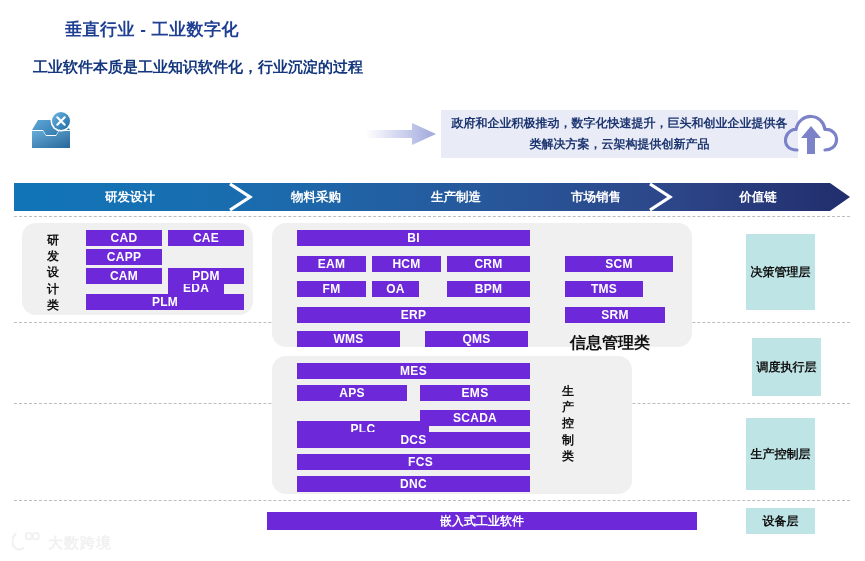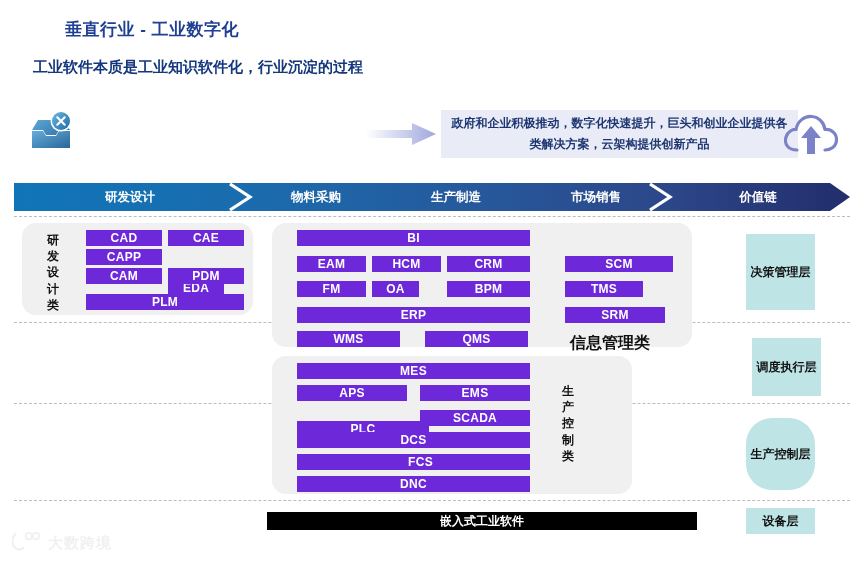--- a/index.html
+++ b/index.html
@@ -104,21 +104,21 @@
     color:#111;
     font-size:12px; font-weight:bold;
     display:flex; align-items:center; justify-content:center;
     text-align:center; line-height:1.5;
     padding:0 4px;
   }
 
   
   .embed-bar {
     position:absolute; left:267px; top:512px; width:430px; height:18px;
-    background:#000000; color:#fff;
+    background:#6d28d9; color:#fff;
     font-size:12px; font-weight:bold;
     display:flex; align-items:center; justify-content:center;
   }
 
   
   .watermark {
     position:absolute; left:12px; top:531px;
     display:flex; align-items:center; gap:6px;
     opacity:.30;
   }
@@ -244,21 +244,21 @@
       <div class="chip" style="left: 297px; top: 410px; width: 132px; margin-top: 11px;">PLC</div>
       <div class="chip" style="left: 420px; top: 410px; width: 110px;">SCADA</div>
       <div class="chip" style="left: 297px; top: 432px; width: 233px;">DCS</div>
       <div class="chip" style="left: 297px; top: 454px; width: 233px; padding-left: 14px;">FCS</div>
       <div class="chip" style="left: 297px; top: 476px; width: 233px;">DNC</div>
     </div>
 
   <div id="layers-layer">
       <div class="layer" style="left: 746px; top: 234px; width: 69px; height: 76px;">决策管理层</div>
       <div class="layer" style="left: 746px; top: 338px; width: 69px; height: 58px; margin-left: 6px;">调度执行层</div>
-      <div class="layer" style="left: 746px; top: 418px; width: 69px; height: 72px; border-radius: 26px;">生产控制层</div>
+      <div class="layer" style="left: 746px; top: 418px; width: 69px; height: 72px;">生产控制层</div>
       <div class="layer" style="left: 746px; top: 508px; width: 69px; height: 26px;">设备层</div>
     </div>
 
   <div class="embed-bar">
     <span>嵌入式工业软件</span>
   </div>
 
   <div class="watermark">
     <span>
       <svg viewBox="0 0 34 22" width="30" height="20">

